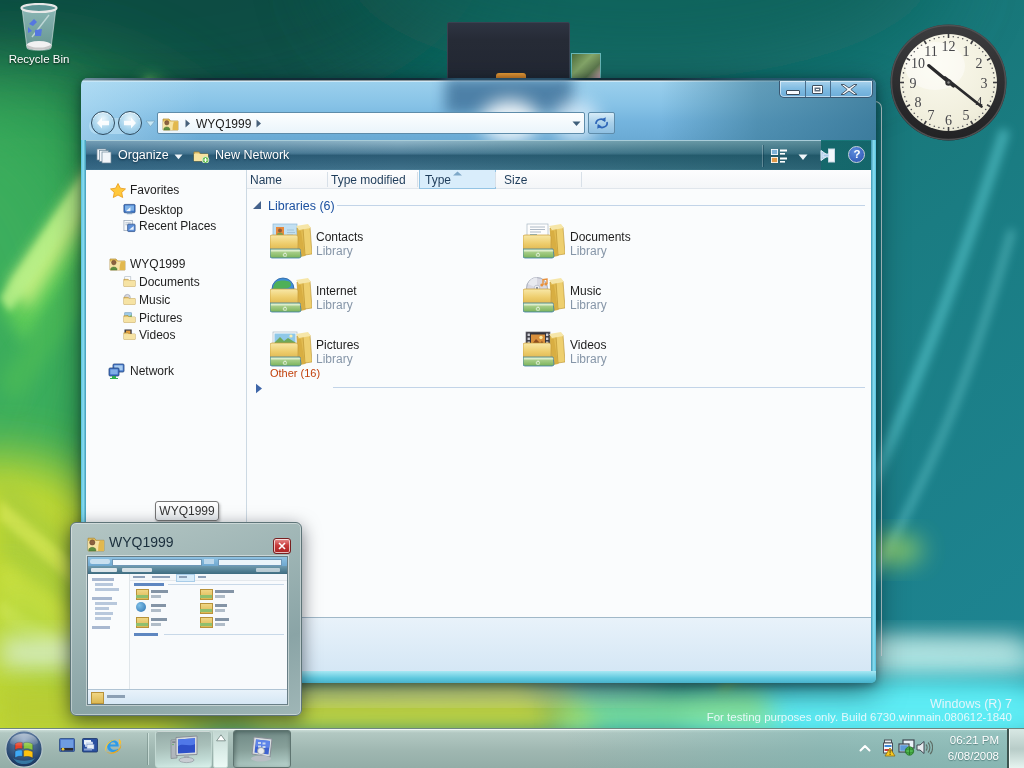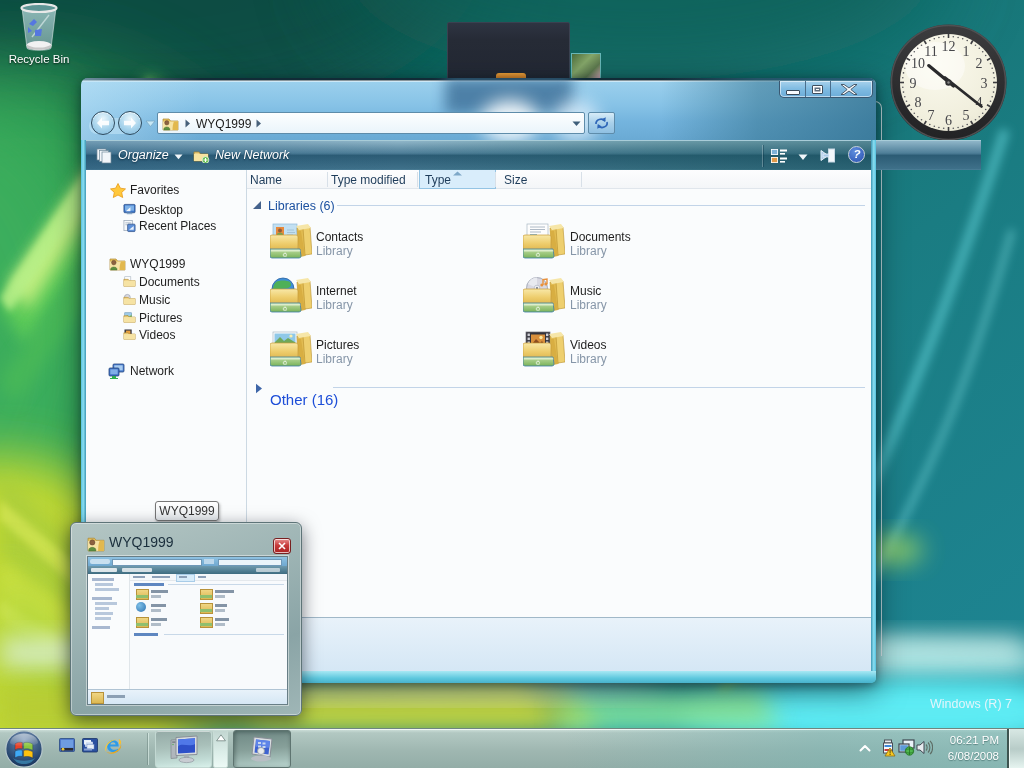--- a/index.html
+++ b/index.html
@@ -251,21 +251,21 @@
           <g fill="none" stroke="#2E66B8" stroke-width="1.7">
             <path d="M3,8 A5,4.5 0 0 1 12,5"></path>
             <path d="M14,6 A5,4.5 0 0 1 5,9.5"></path>
           </g>
           <path d="M12.8,1.2 L12.2,6 L8.2,3.6 Z" fill="#2E66B8"></path>
           <path d="M4.2,12.8 L4.8,8 L8.8,10.4 Z" fill="#2E66B8"></path>
         </svg>
  </div>
 
 
- <div class="abs" id="tbar" style="left:5px;top:62px;width:895px;height:30px;background:linear-gradient(#8FB5C8 0%,#4E7E98 42%,#2C5C75 50%,#3E7089 95%,#4E8098 100%);border-top:1px solid #A8CCD8;box-sizing:border-box;font-style:italic;">
+ <div class="abs" id="tbar" style="left:5px;top:62px;width:735px;height:30px;background:linear-gradient(#8FB5C8 0%,#4E7E98 42%,#2C5C75 50%,#3E7089 95%,#4E8098 100%);border-top:1px solid #A8CCD8;box-sizing:border-box;">
    <div class="abs" style="left:0;top:0;width:785px;height:29px;background:linear-gradient(90deg,rgba(30,80,120,0.25),rgba(0,60,60,0) 40%,rgba(20,90,90,0.3) 75%,rgba(16,80,86,0.45));"></div>
    <svg class="abs" style="left:10px;top:7px" width="16" height="16" viewBox="0 0 16 16">
           <g fill="#F2F6FA" stroke="#6E8898" stroke-width="0.7">
             <rect x="1" y="1" width="9" height="11"></rect>
             <rect x="3.5" y="2.5" width="9" height="11"></rect>
             <rect x="6" y="4" width="9" height="11"></rect>
           </g>
         </svg>
    <div class="abs" style="left:32px;top:7px;font-size:12.5px;color:#FFFFFF;text-shadow:0 1px 2px rgba(0,30,50,0.7);">Organize</div>
    <svg class="abs" style="left:88px;top:13px" width="9" height="6" viewBox="0 0 9 6">
@@ -389,21 +389,21 @@
 
   <svg class="abs" style="left:166px;top:30px" width="10" height="10" viewBox="0 0 10 10">
           <path d="M9,1 L9,9 L1,9 Z" fill="#44628C"></path>
         </svg>
   <div class="abs" style="left:182px;top:29px;font-size:12.5px;color:#1C51A0;">Libraries (6)</div>
   <div class="abs" style="left:251px;top:35px;width:528px;height:1px;background:#C2D4E8;"></div>
 
   <svg class="abs" style="left:169px;top:213px" width="8" height="11" viewBox="0 0 8 11">
           <path d="M1,0.8 L7,5.5 L1,10.2 Z" fill="#3E66A8"></path>
         </svg>
-  <div class="abs" style="left:184px;top:221px;font-size:15px;color:#1d4ed8;">Other (16)</div>
+  <div class="abs" style="left:184px;top:197px;font-size:11px;color:#c2410c;">Other (16)</div>
   <div class="abs" style="left:247px;top:217px;width:532px;height:1px;background:#C2D4E8;"></div>
 
   <svg style="position:absolute;width:0;height:0">
           <defs>
     <linearGradient id="fgold" x1="0" y1="0" x2="0" y2="1">
               <stop offset="0" stop-color="#F8E8A8"></stop>
               <stop offset="0.55" stop-color="#EECE6E"></stop>
               <stop offset="1" stop-color="#E0B850"></stop>
             </linearGradient>
     <linearGradient id="fgreen" x1="0" y1="0" x2="0" y2="1">
@@ -507,20 +507,21 @@
   <div class="abs" style="left:484px;top:168px;">Videos</div>
   <div class="abs" style="left:484px;top:182px;color:#8696A8;">Library</div>
  </div>
 
  <div class="abs" style="left:5px;top:539px;width:785px;height:54px;background:linear-gradient(#E8F2FA,#D5E7F5);border-top:1px solid #A0B8C8;box-sizing:border-box;"></div>
 
  <div class="abs" style="left:0;top:593px;width:795px;height:12px;border-radius:0 0 5px 5px;background:linear-gradient(#A8E8F4,#5EC8DE 60%,#48B2CC);"></div>
 </div>
 
 <div class="abs" style="right:12px;top:697px;text-align:right;color:#EAF6FC;font-size:12.5px;opacity:0.95;">Windows (R) 7</div>
+<div class="abs" style="right:12px;top:711px;text-align:right;color:#F2FBFE;font-size:11.5px;opacity:0.9;">For testing purposes only. Build 6730.winmain.080612-1840</div>
 
 <div class="abs" style="left:155px;top:501px;width:62px;height:18px;background:linear-gradient(#FFFFFF,#E8ECEF);border:1px solid #767676;border-radius:3px;box-shadow:1px 2px 3px rgba(0,0,0,0.3);font-size:12px;color:#333;text-align:center;line-height:18px;">WYQ1999</div>
 
 <div class="abs" id="preview" style="left:70px;top:522px;width:232px;height:194px;border-radius:6px;background:linear-gradient(160deg,#B4C6C4 0%,#9DB4B4 40%,#8AA4A6 70%,#9FB6B6 100%);border:1px solid #5E7478;box-shadow:0 5px 18px rgba(0,10,20,0.55),inset 0 0 0 1px rgba(255,255,255,0.4);box-sizing:border-box;">
   <svg class="abs" style="left:16px;top:12px" width="18" height="17" viewBox="0 0 17 16">
         <path d="M1,3 L7,3 L8.5,5 L16,5 L16,15 L1,15 Z" fill="#E8C35E" stroke="#AE8830" stroke-width="0.7"></path>
         <path d="M1,5.5 L16,5.5 L16,15 L1,15 Z" fill="#F6E3A4"></path>
         <path d="M12,5.5 L16,5.5 L16,15 L10.5,15 C10.5,11 11,7.5 12,5.5 Z" fill="#E2B84E"></path>
         <circle cx="5" cy="7" r="2.5" fill="#8C6240" stroke="#5E4028" stroke-width="0.4"></circle>
         <path d="M1.6,14.2 C1.6,10.8 8.4,10.8 8.4,14.2 L8.4,15 L1.6,15 Z" fill="#5E9040" stroke="#3E6828" stroke-width="0.4"></path>

